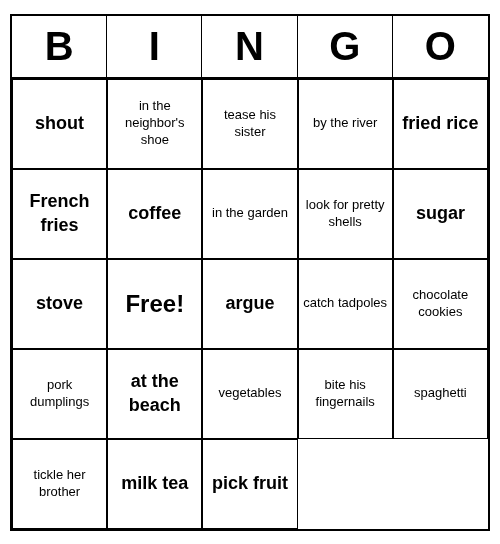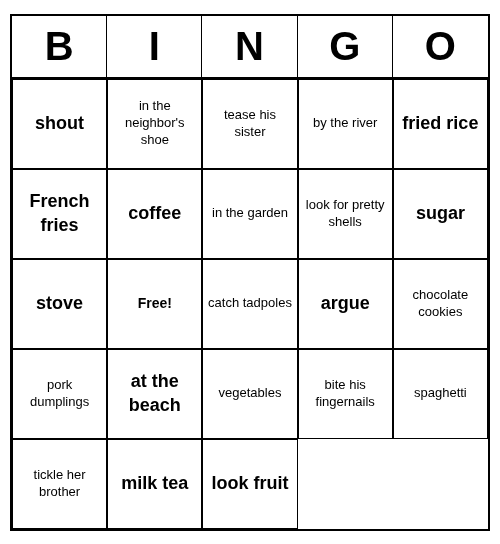--- a/index.html
+++ b/index.html
@@ -42,21 +42,21 @@
       height: 90px;
       display: flex;
       align-items: center;
       justify-content: center;
       text-align: center;
       font-size: 13px;
       padding: 4px;
       line-height: 1.3;
     }
     .bingo-cell.free {
-      font-size: 14px;
+      font-size: 24px;
       font-weight: bold;
     }
     .bingo-cell.large-text {
       font-size: 18px;
       font-weight: bold;
       text-align: center;
     }
   </style>
 </head>
 <body>
@@ -75,25 +75,25 @@
       <div class="bingo-cell">tease his sister</div>
       <div class="bingo-cell">by the river</div>
       <div class="bingo-cell large-text">fried rice</div>
       <div class="bingo-cell large-text">French fries</div>
       <div class="bingo-cell large-text">coffee</div>
       <div class="bingo-cell">in the garden</div>
       <div class="bingo-cell">look for pretty shells</div>
       <div class="bingo-cell large-text">sugar</div>
       <div class="bingo-cell large-text">stove</div>
       <div class="bingo-cell free">Free!</div>
+      <div class="bingo-cell large-text">argue</div>
       <div class="bingo-cell">catch tadpoles</div>
-      <div class="bingo-cell large-text">argue</div>
       <div class="bingo-cell">chocolate cookies</div>
       <div class="bingo-cell">pork dumplings</div>
       <div class="bingo-cell large-text">at the beach</div>
       <div class="bingo-cell">vegetables</div>
       <div class="bingo-cell">bite his fingernails</div>
       <div class="bingo-cell">spaghetti</div>
       <div class="bingo-cell">tickle her brother</div>
       <div class="bingo-cell large-text">milk tea</div>
-      <div class="bingo-cell large-text">look fruit</div>
+      <div class="bingo-cell large-text">pick fruit</div>
     </div>
 </div>
 
 </body></html>

